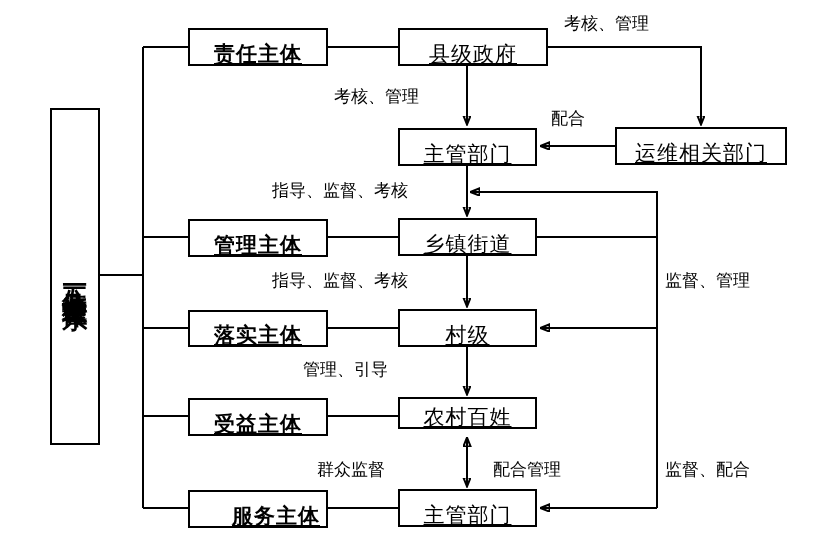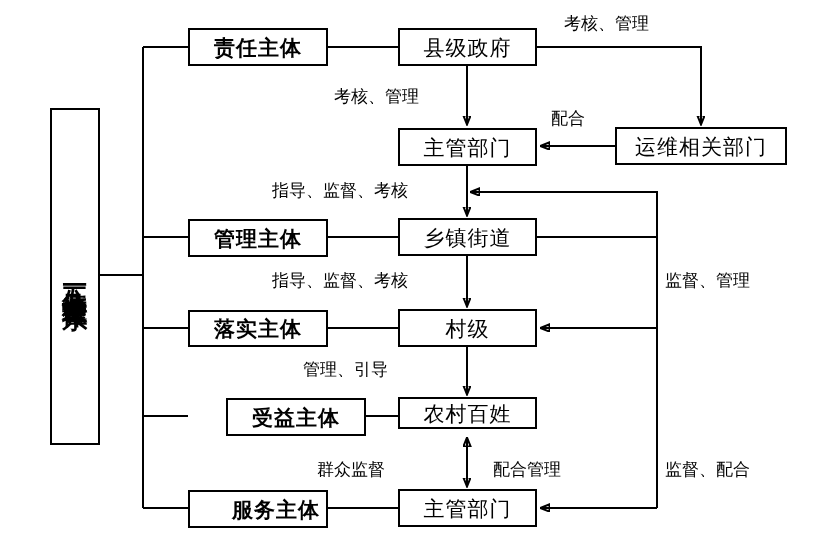--- a/index.html
+++ b/index.html
@@ -13,27 +13,28 @@
     height:549px;
     background:#ffffff;
     overflow:hidden;
   }
   .node{
     position:absolute;
     border:2px solid #000000;
     background:#ffffff;
     box-sizing:border-box;
     display:flex;
-    align-items:center;
+    align-items:flex-end;
     justify-content:center;
     font-size:21px;
     line-height:1;
     letter-spacing:1px;
     white-space:nowrap;
     z-index:3;
+    text-decoration:underline;
   }
   .node.left-node{ font-weight:bold; }
   .vnode{
     position:absolute;
     border:2px solid #000000;
     background:#ffffff;
     box-sizing:border-box;
     display:flex;
     align-items:center;
     justify-content:center;
@@ -123,28 +124,28 @@
 
   <div class="node left-node" style="left:188px;top:28px;width:140px;height:38px;">
     <span>责任主体</span>
   </div>
   <div class="node left-node" style="left:188px;top:219px;width:140px;height:38px;">
     <span>管理主体</span>
   </div>
   <div class="node left-node" style="left:188px;top:310px;width:140px;height:37px;">
     <span>落实主体</span>
   </div>
-  <div class="node left-node" style="left:188px;top:398px;width:140px;height:38px;margin-left:38px;">
+  <div class="node left-node" style="left:188px;top:398px;width:140px;height:38px;">
     <span>受益主体</span>
   </div>
   <div class="node left-node" style="left:188px;top:490px;width:140px;height:38px;padding-left:36px;">
     <span>服务主体</span>
   </div>
 
-  <div class="node" style="left:398px;top:28px;width:139px;height:38px;">
+  <div class="node" style="left:398px;top:28px;width:150px;height:38px;">
     <span>县级政府</span>
   </div>
   <div class="node" style="left:398px;top:128px;width:139px;height:38px;">
     <span>主管部门</span>
   </div>
   <div class="node" style="left:615px;top:127px;width:172px;height:38px;">
     <span>运维相关部门</span>
   </div>
   <div class="node" style="left:398px;top:218px;width:139px;height:38px;">
     <span>乡镇街道</span>

